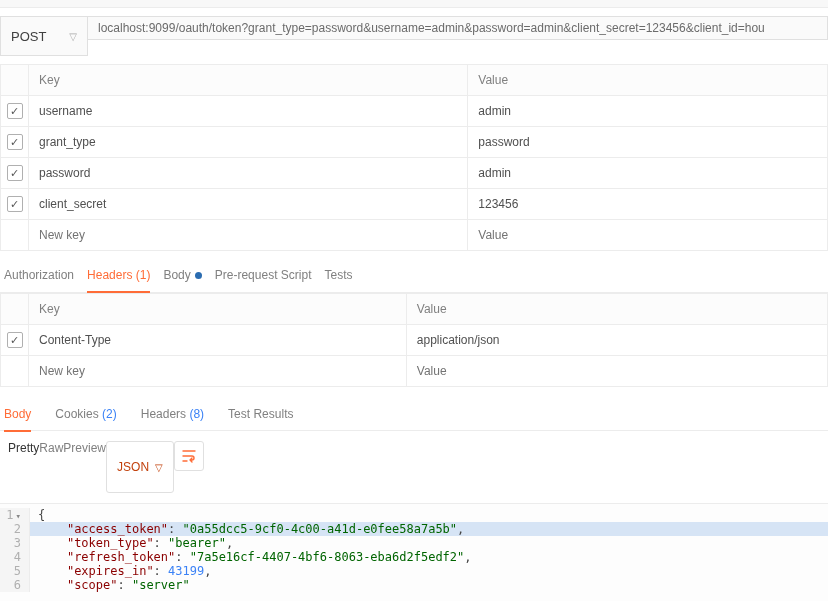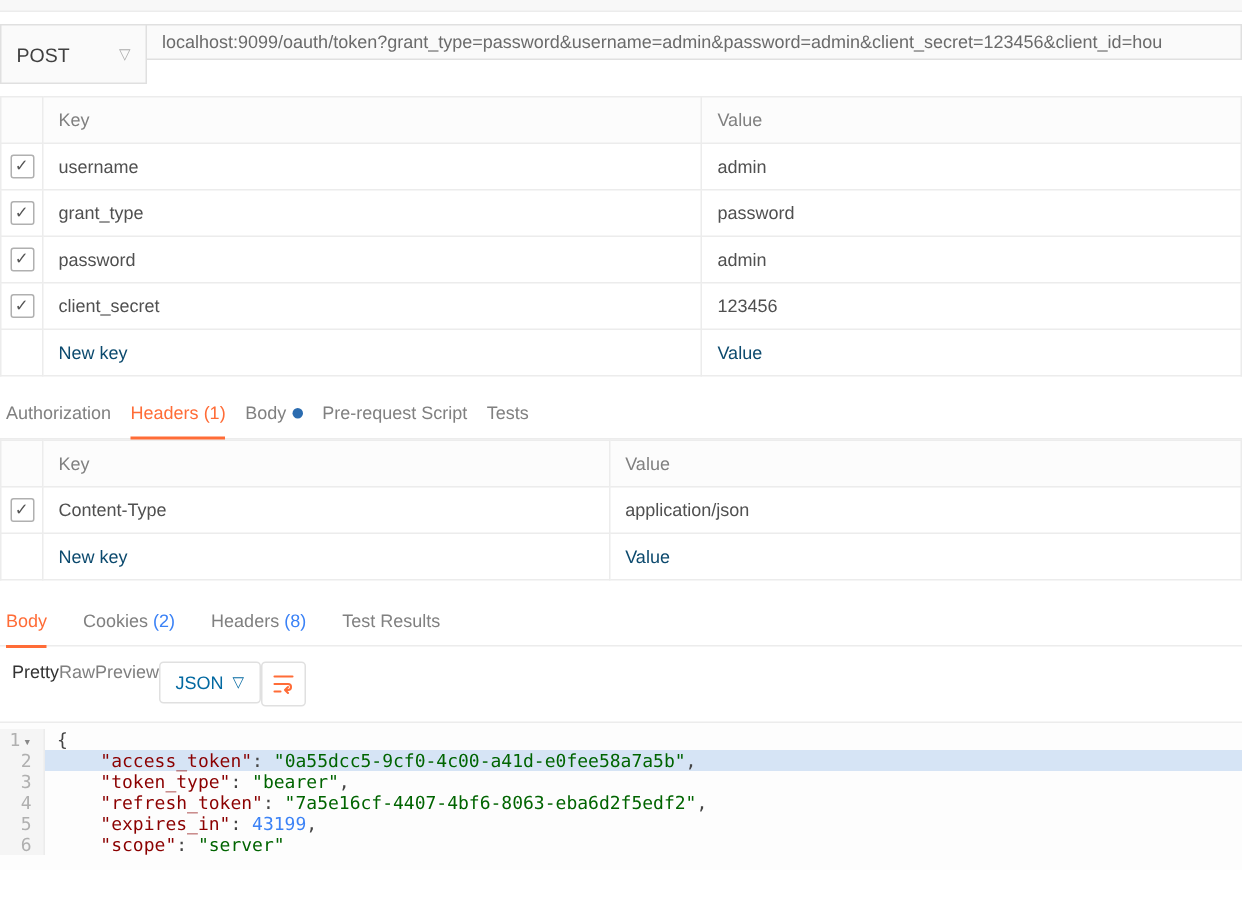--- a/index.html
+++ b/index.html
@@ -1,40 +1,40 @@
 <!DOCTYPE html>
 <html><head>
 <meta charset="utf-8">
 <style>
 * { box-sizing: border-box; margin: 0; padding: 0; }
 body { font-family: -apple-system, "Helvetica Neue", Arial, sans-serif; font-size: 12px; color: #505050; background: #fff; width: 828px; }
 .topbar { height: 8px; background: #f8f8f8; border-bottom: 1px solid #ececec; }
 .urlrow { display: flex; margin: 8px 0 0 0; align-items: stretch; }
-.method { display: flex; align-items: center; justify-content: space-between; width: 98px; border: 1px solid #e0e0e0; padding: 0 10px; height: 40px; color: #404040; font-size: 13px; background: #fafafa; }
+.method { display: flex; align-items: center; justify-content: space-between; width: 88px; border: 1px solid #e0e0e0; padding: 0 10px; height: 40px; color: #404040; font-size: 13px; background: #fafafa; }
 .method .chev { color: #aaa; }
 .urlbox { flex: 1; border: 1px solid #e0e0e0; border-left: none; height: 24px; display: flex; align-items: center; padding: 0 10px; color: #6b6b6b; overflow: hidden; white-space: nowrap; background: #fafafa; font-size: 12px; }
 .table { width: 100%; border-collapse: collapse; margin-top: 8px; }
 .table th, .table td { border: 1px solid #ececec; text-align: left; font-weight: normal; padding: 8px 10px; font-size: 12px; }
 .table th { color: #808080; background: #fcfcfc; }
 .table td.chkcell { width: 28px; text-align: center; padding: 6px 4px; }
 .chk { width: 16px; height: 16px; border: 1px solid #b0b0b0; border-radius: 2px; background: #fff; display: inline-flex; align-items: center; justify-content: center; color: #555; font-size: 11px; line-height: 1; }
 .chk.on::after { content: "✓"; }
-.placeholder { color: #0c4a6e; }
+.placeholder { color: #737373; }
 .tabs { display: flex; gap: 13px; padding: 0 4px; border-bottom: 1px solid #ececec; margin-top: 6px; height: 36px; align-items: center; }
 .tab { color: #808080; font-size: 12px; padding: 10px 0; cursor: pointer; position: relative; }
 .tab.active { color: #ff6c37; }
 .tab.active::after { content: ""; position: absolute; left: 0; right: 0; bottom: -1px; height: 2px; background: #ff6c37; }
 .badge { color: #ff6c37; }
 .count { color: #3b82f6; }
 .dot { display: inline-block; width: 7px; height: 7px; background: #2b6cb0; border-radius: 50%; margin-left: 4px; vertical-align: middle; }
 .resp-tabs { display: flex; gap: 24px; padding: 0 4px; border-bottom: 1px solid #ececec; margin-top: 10px; height: 34px; align-items: center; }
 .tools { display: flex; padding: 10px 8px; align-items: flex-start; }
 .tool { color: #808080; font-size: 12px; cursor: pointer; }
 .tool.active { color: #333; }
-.sel { display: flex; align-items: center; gap: 6px; border: 1px solid #e0e0e0; padding: 6px 10px; border-radius: 3px; color: #0369a1; font-size: 12px; cursor: pointer; }
+.sel { display: flex; align-items: center; gap: 6px; border: 1px solid #e0e0e0; padding: 18px 10px; border-radius: 3px; color: #c2410c; font-size: 12px; cursor: pointer; }
 .iconsq { width: 30px; height: 30px; border: 1px solid #e0e0e0; border-radius: 3px; display: flex; align-items: center; justify-content: center; color: #ff6c37; cursor: pointer; }
 .code { font-family: Consolas, Menlo, monospace; font-size: 12px; background: #fdfdfd; border-top: 1px solid #ececec; padding: 4px 0 10px 0; }
 .line { display: flex; }
 .gutter { width: 30px; text-align: right; padding-right: 8px; color: #b0b0b0; user-select: none; background: #f5f5f5; border-right: 1px solid #ececec; }
 .src { padding-left: 8px; white-space: pre; }
 .hl { background: #d6e4f5; }
 .k { color: #8b0000; }
 .s { color: #006400; }
 .n { color: #3b82f6; }
 .p { color: #444; }

